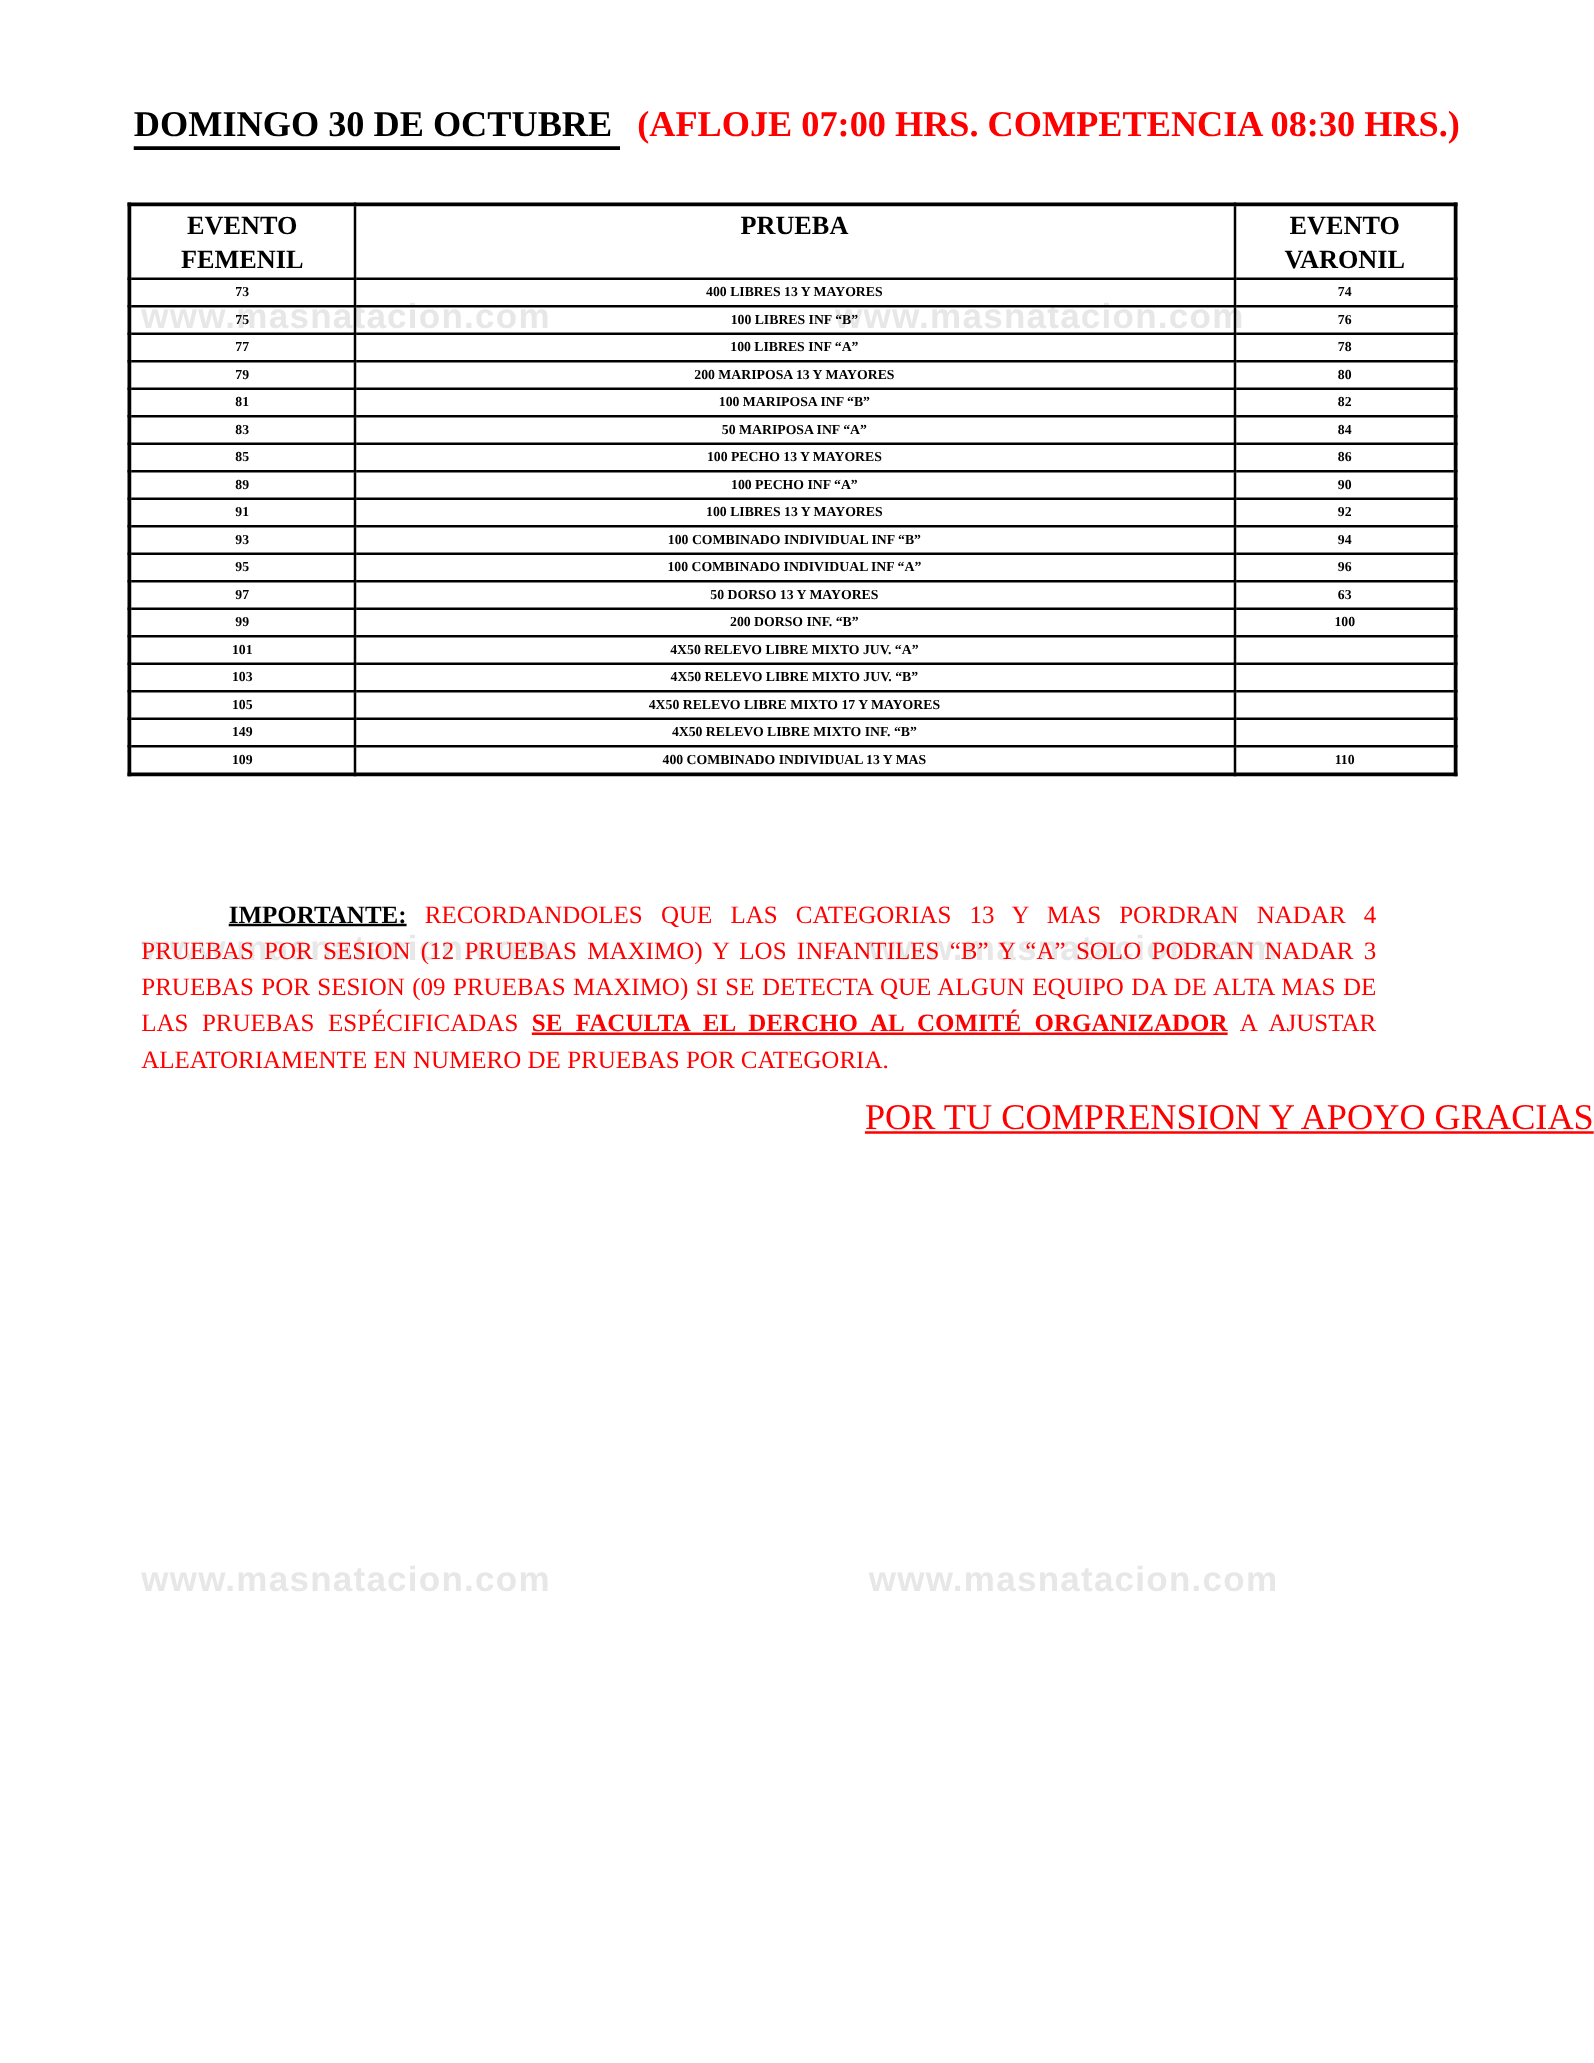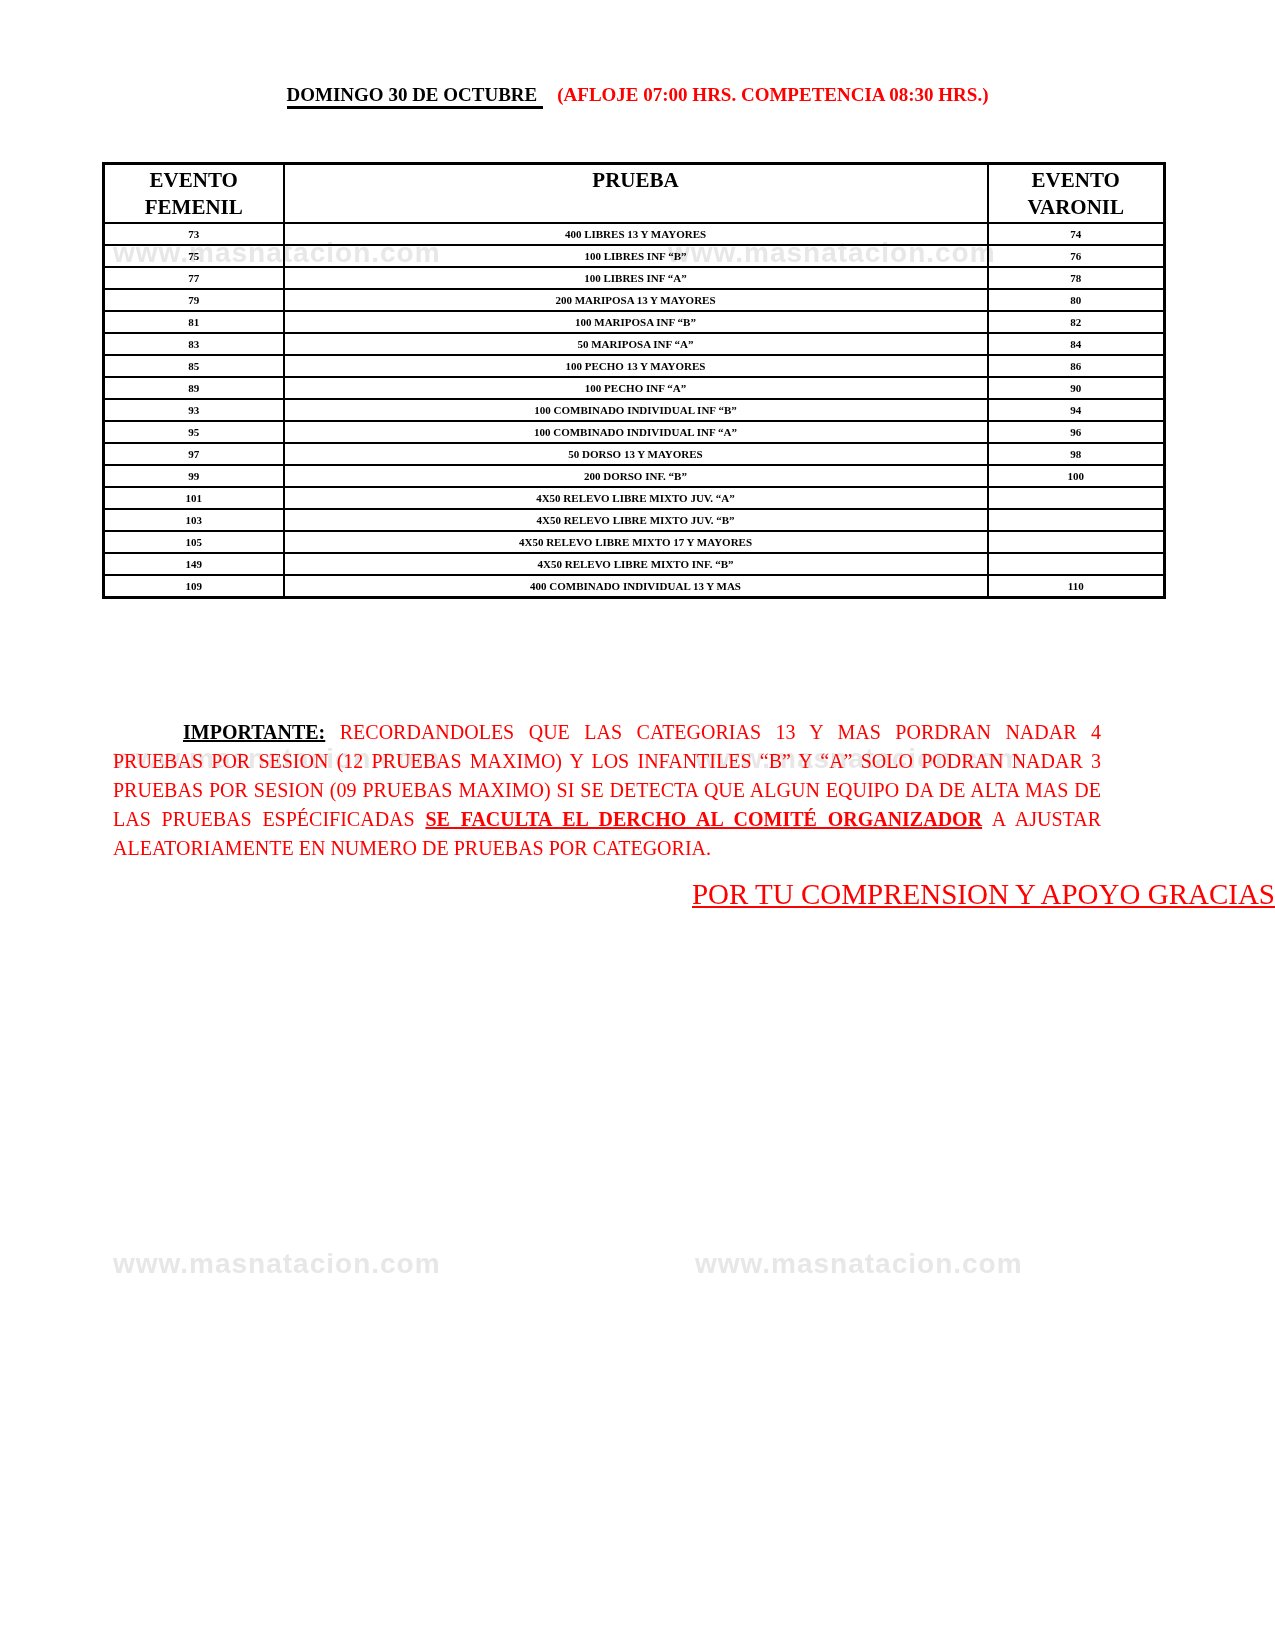--- a/index.html
+++ b/index.html
@@ -29,21 +29,21 @@
     user-select: none;
   }
 
   
   .doc-title {
     position: absolute;
     top: 84px;
     left: 0;
     width: 100%;
     text-align: center;
-    font-size: 19px;
+    font-size: 29px;
     font-weight: bold;
     white-space: nowrap;
   }
   .doc-title .title-black {
     color: #000000;
     border-bottom: 3px solid #000000;
     padding-right: 6px;
     padding-bottom: 1px;
     margin-right: 14px;
   }
@@ -203,37 +203,42 @@
       <td>86</td>
     </tr>
 
 
     <tr>
       <td>89</td>
       <td>100 PECHO INF “A”</td>
       <td>90</td>
     </tr>
 
+    <tr>
+      <td>91</td>
+      <td>100 LIBRES 13 Y MAYORES</td>
+      <td>92</td>
+    </tr>
 
     <tr>
       <td>93</td>
       <td>100 COMBINADO INDIVIDUAL INF “B”</td>
       <td>94</td>
     </tr>
 
     <tr>
       <td>95</td>
       <td>100 COMBINADO INDIVIDUAL INF “A”</td>
       <td>96</td>
     </tr>
 
     <tr>
       <td>97</td>
       <td>50 DORSO 13 Y MAYORES</td>
-      <td>98</td>
+      <td>63</td>
     </tr>
 
     <tr>
       <td>99</td>
       <td>200 DORSO INF. “B”</td>
       <td>100</td>
     </tr>
 
     <tr>
       <td>101</td>

